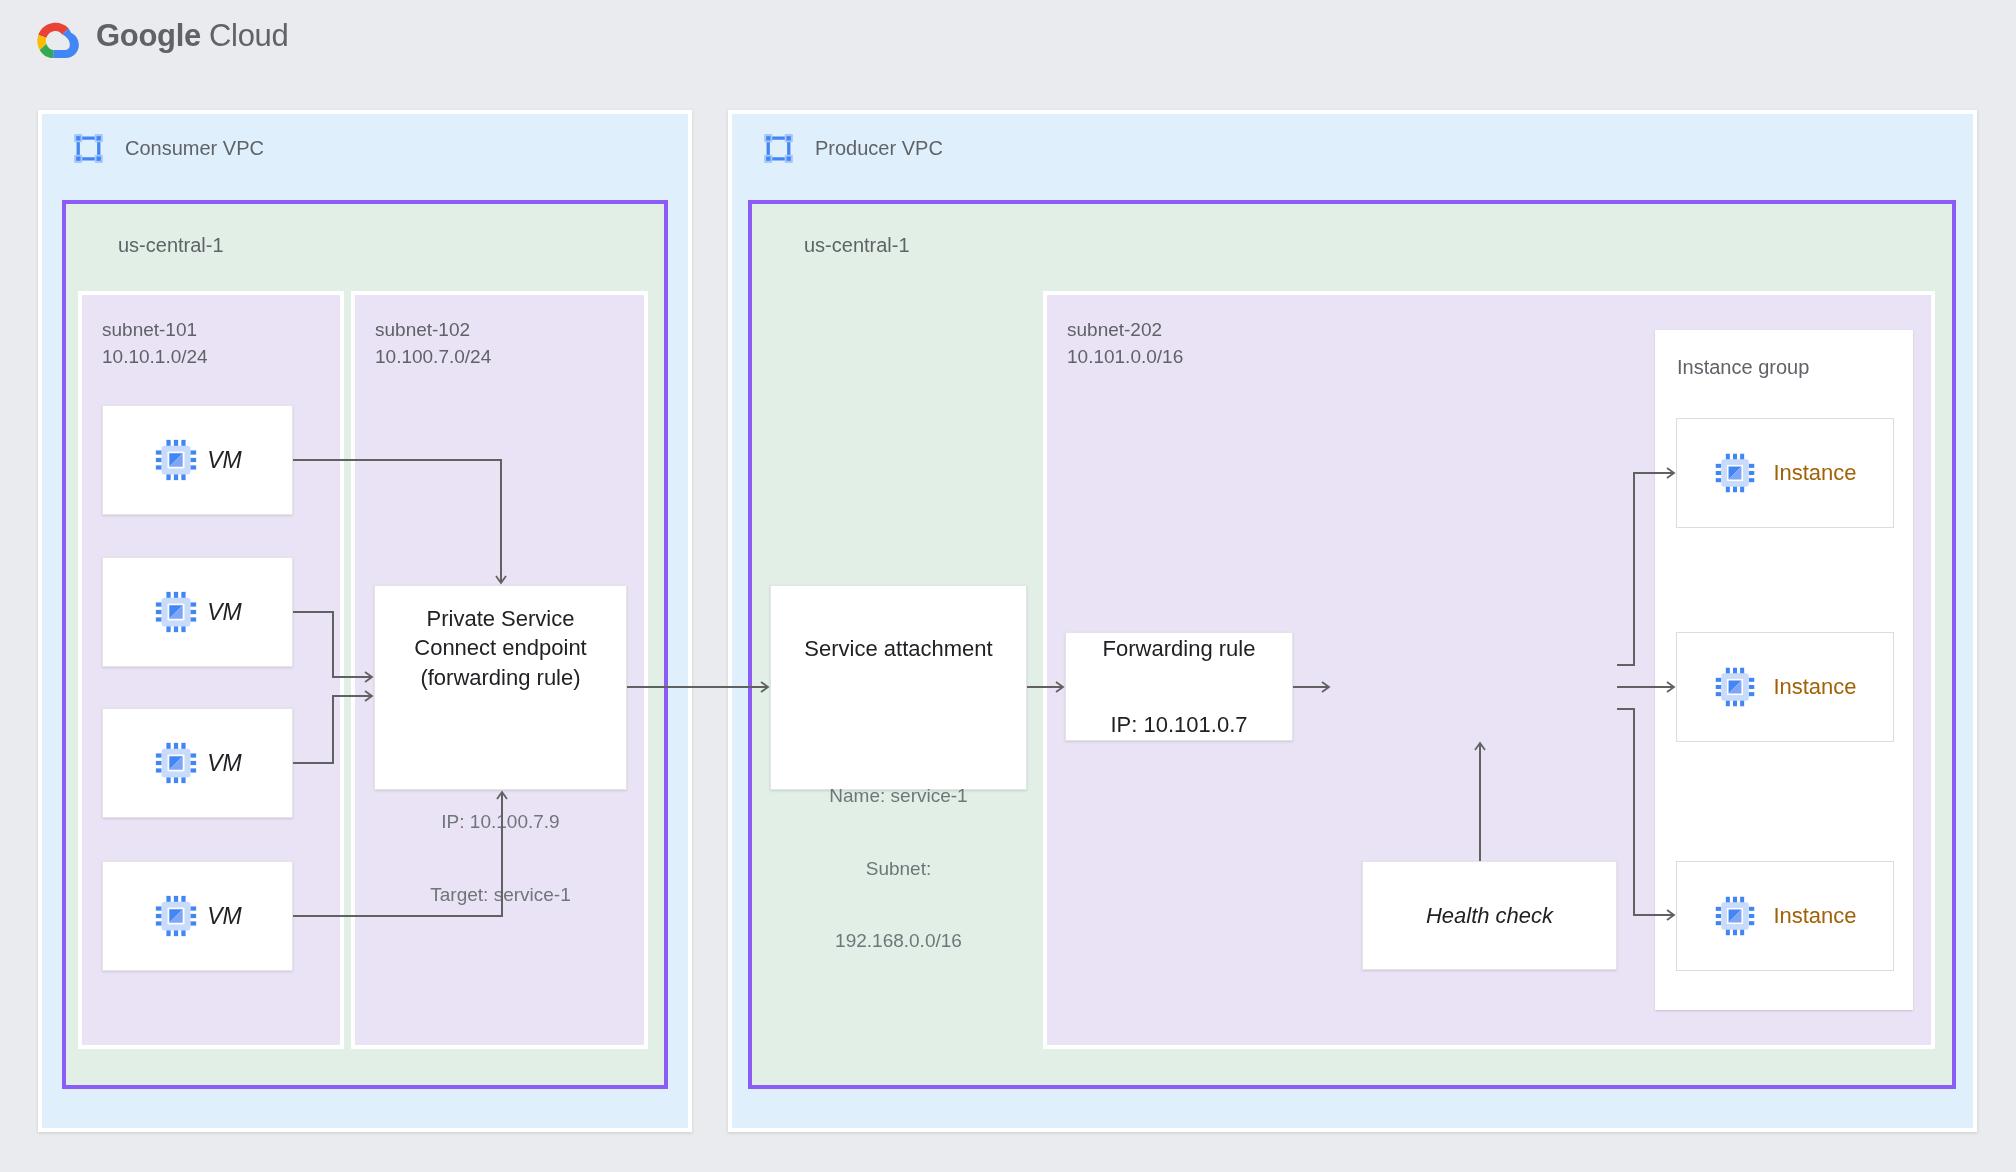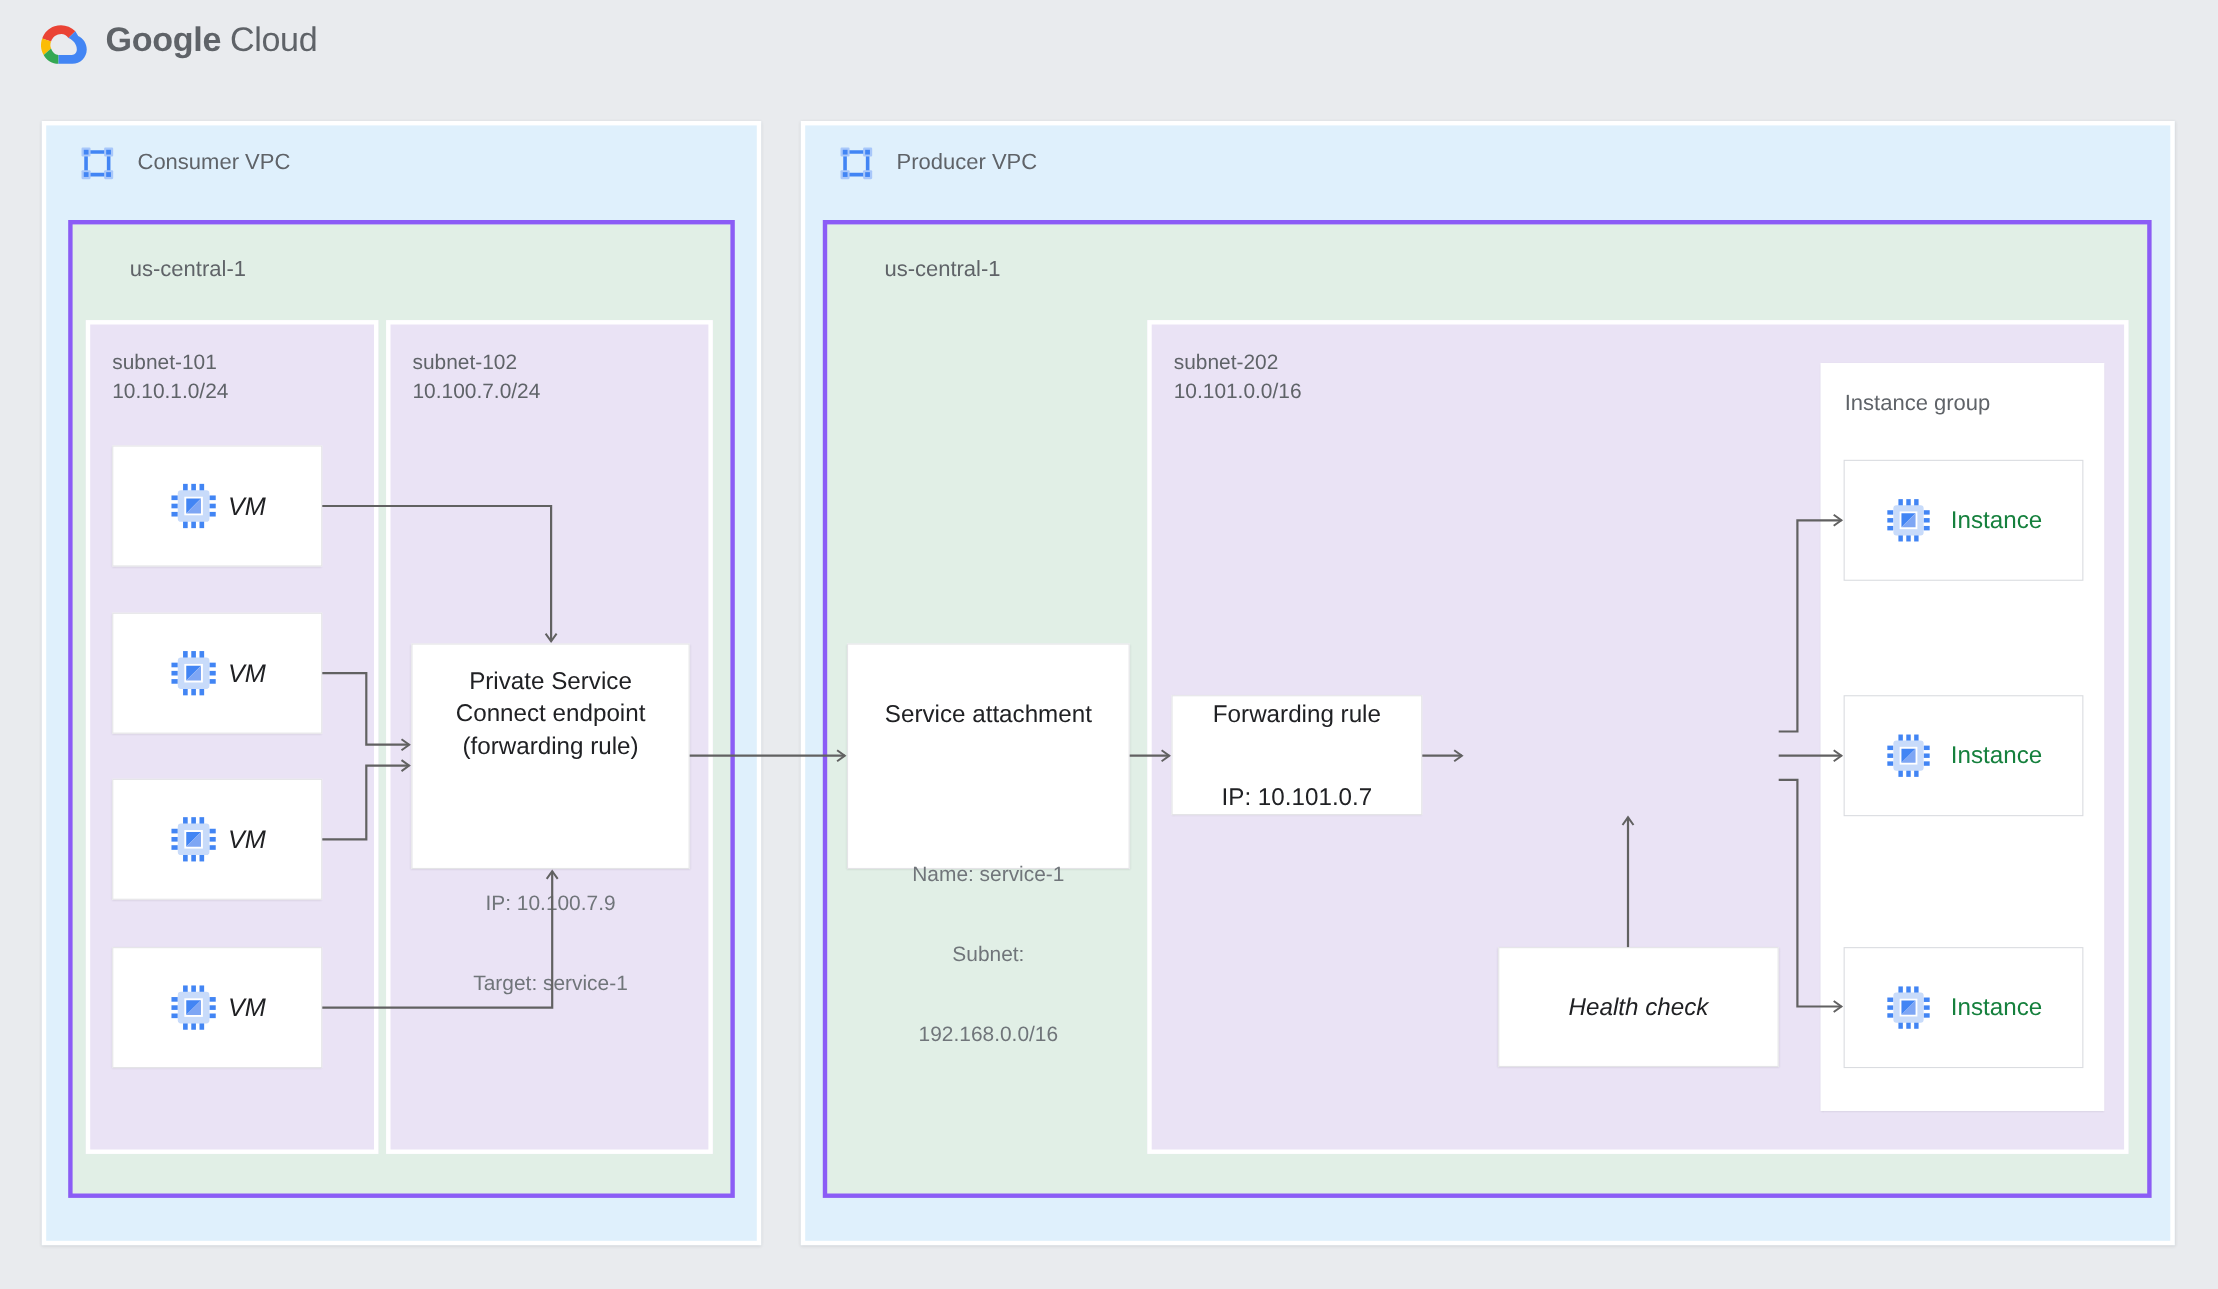--- a/index.html
+++ b/index.html
@@ -31,21 +31,21 @@
 
   .psc{padding:18px 14px 0 14px;}
   .psc .divider{margin:13px auto 12px auto;}
   .sa{padding:48px 12px 0 12px;}
   .sa .divider{margin:17px auto 11px auto;}
 
   .group{position:absolute;background:#fff;box-shadow:0 1px 2px rgba(60,64,67,.2);box-sizing:border-box;}
   .group-label{position:absolute;left:22px;top:26px;font-size:20px;color:#5f6368;}
   .instance{position:absolute;background:#fff;border:1px solid #dadce0;box-sizing:border-box;
             display:flex;align-items:center;justify-content:center;gap:16px;}
-  .instance-label{font-size:22px;color:#15803d;}
+  .instance-label{font-size:22px;color:#a16207;}
 
   .arrows{position:absolute;left:0;top:0;z-index:30;pointer-events:none;}
   .arrow{fill:none;stroke:#616161;stroke-width:2;}
 </style>
 </head>
 <body>
 
 <div class="page">
 
   <div class="logo">

